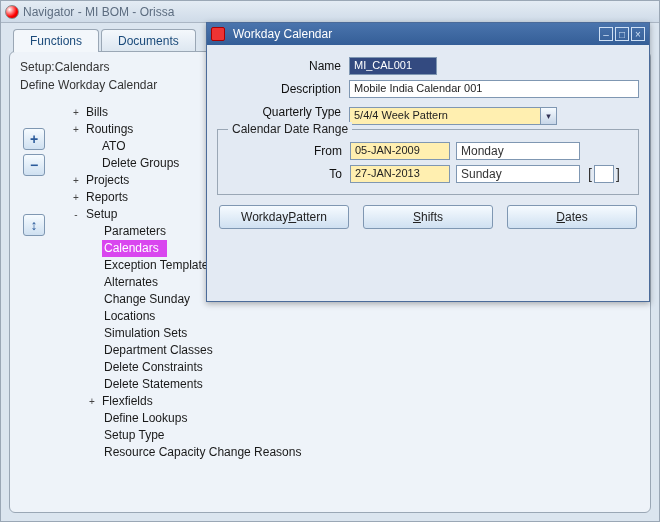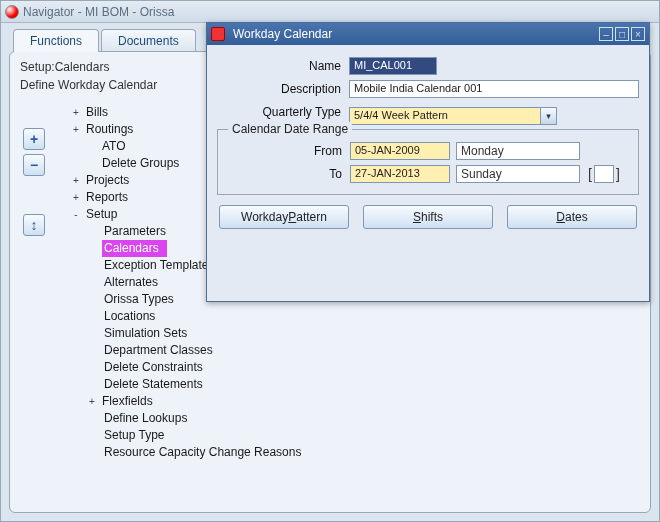--- a/index.html
+++ b/index.html
@@ -134,21 +134,21 @@
           <div class="tree-node selected">
               <span class="lbl">Calendars</span>
             </div>
           <div class="tree-node">
               <span class="lbl">Exception Templates</span>
             </div>
           <div class="tree-node">
               <span class="lbl">Alternates</span>
             </div>
           <div class="tree-node">
-              <span class="lbl">Orissa Types</span>
+              <span class="lbl">Change Sunday</span>
             </div>
           <div class="tree-node">
               <span class="lbl">Locations</span>
             </div>
           <div class="tree-node">
               <span class="lbl">Simulation Sets</span>
             </div>
           <div class="tree-node">
               <span class="lbl">Department Classes</span>
             </div>

